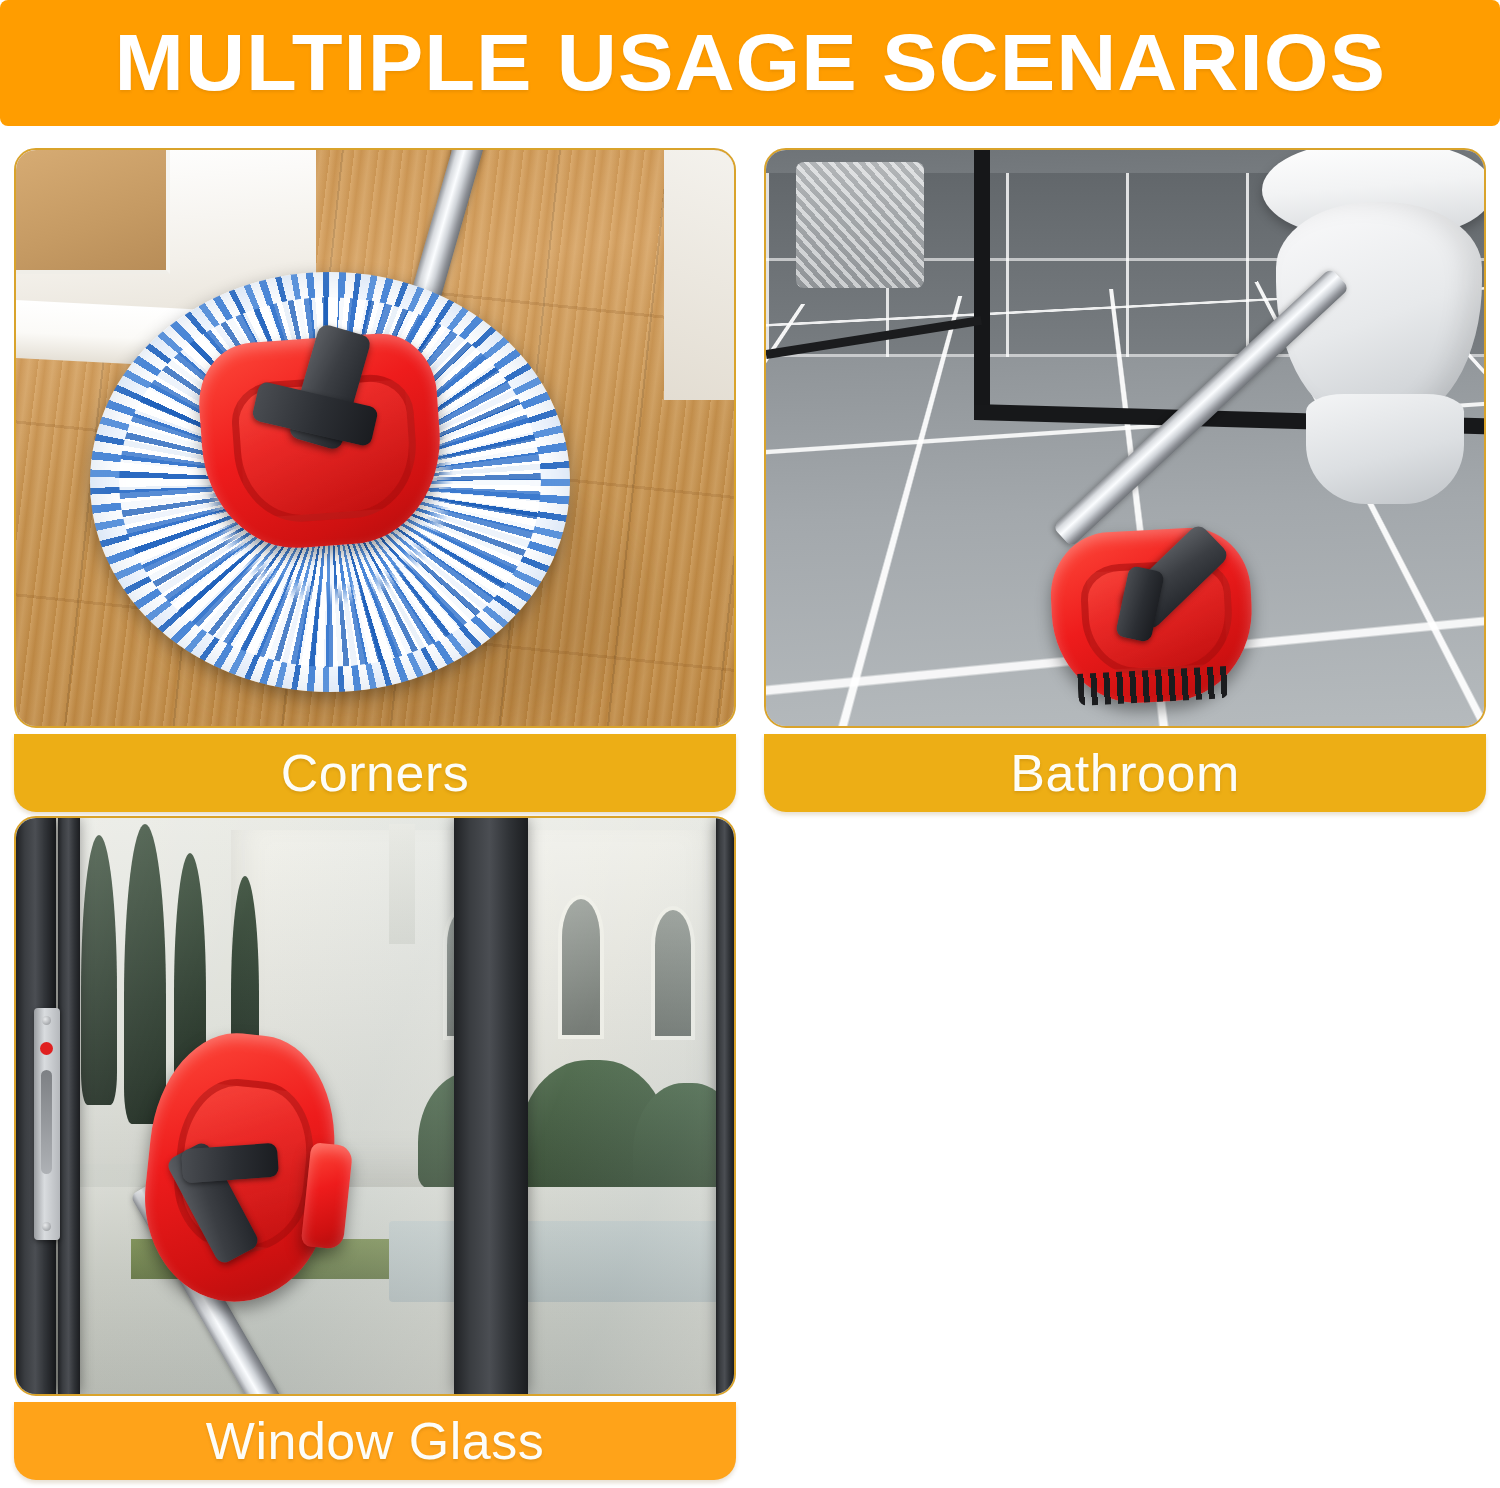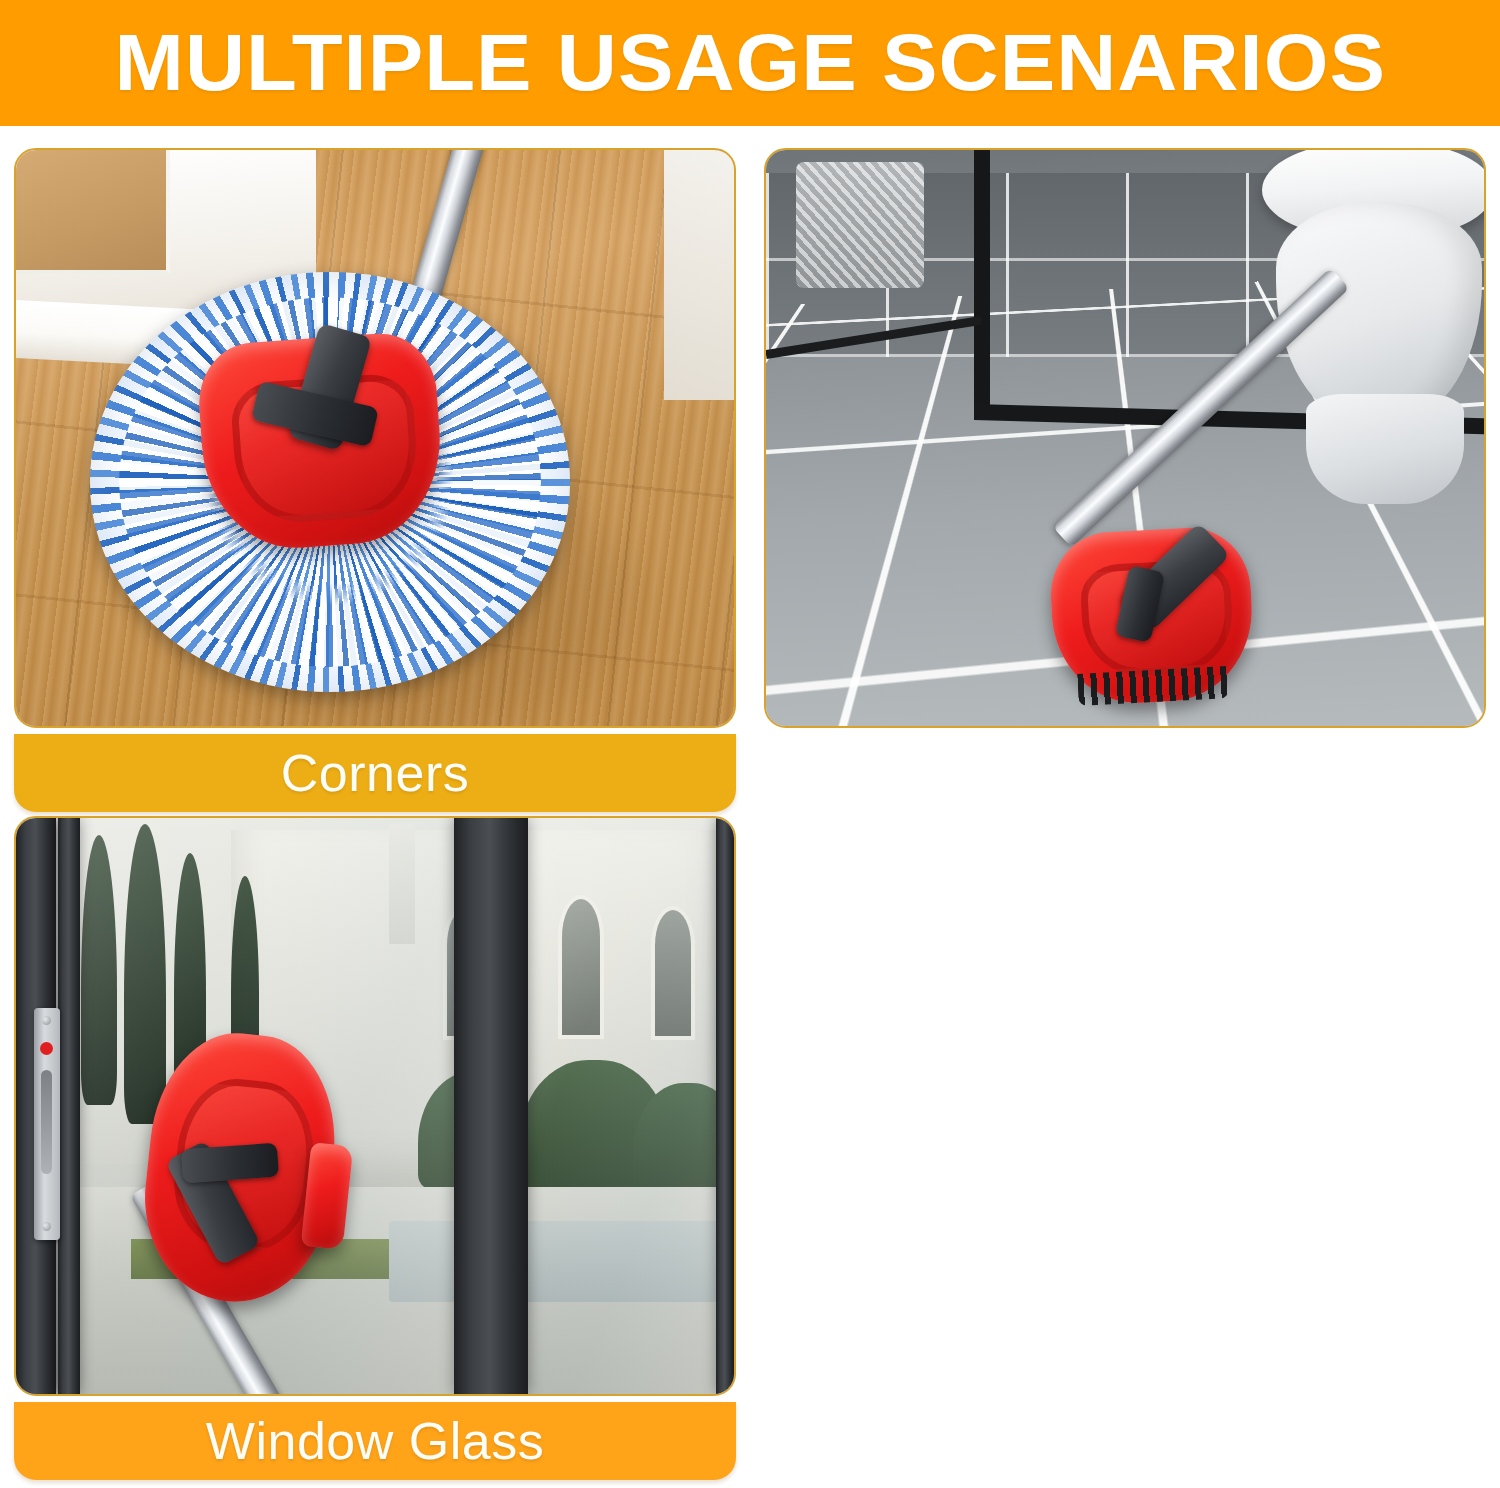--- a/index.html
+++ b/index.html
@@ -19,20 +19,21 @@
   .header-banner {
     position: absolute;
     left: 0;
     top: 0;
     width: 1500px;
     height: 126px;
     background: #FF9D00;
     display: flex;
     align-items: center;
     justify-content: center;
+    border-radius: 8px;
   }
   .header-title {
     color: #ffffff;
     font-family: "Liberation Sans", sans-serif;
     font-size: 80px;
     font-weight: bold;
     letter-spacing: 1px;
     line-height: 1;
     transform: scaleX(1.04);
     text-shadow: 0 2px 3px rgba(150,90,0,0.18);
@@ -500,20 +501,23 @@
       <div class="mop-head" style="left:286px; top:380px; width:200px; height:172px;
                   border-radius:60px 60px 84px 84px / 64px 64px 92px 92px;
                   transform:rotate(-3deg);"></div>
       <div class="mop-head-inner" style="left:316px; top:412px; width:136px; height:98px;
                   border-radius:40px 40px 56px 56px / 34px 34px 60px 60px;
                   transform:rotate(-3deg);"></div>
       <div class="brush-bristles" style="left:312px; top:520px; width:150px; height:32px; transform:rotate(-3deg);"></div>
       <div class="mop-joint" style="left:386px; top:372px; width:46px; height:110px; transform:rotate(46deg);"></div>
       <div class="mop-lever" style="left:356px; top:418px; width:36px; height:72px; transform:rotate(12deg);"></div>
     </div>
+    <div class="caption caption-gold">
+      <span class="caption-label">Bathroom</span>
+    </div>
   </div>
 
   <div class="panel">
     <div class="photo">
       <div class="win-bg"></div>
       <div class="win-sky"></div>
 
       <div class="monastery"></div>
       <div class="mon-spire" style="left:52%; top:1%; width:26px; height:120px;"></div>
       <div class="mon-spire" style="left:63%; top:4%; width:20px; height:96px;"></div>

